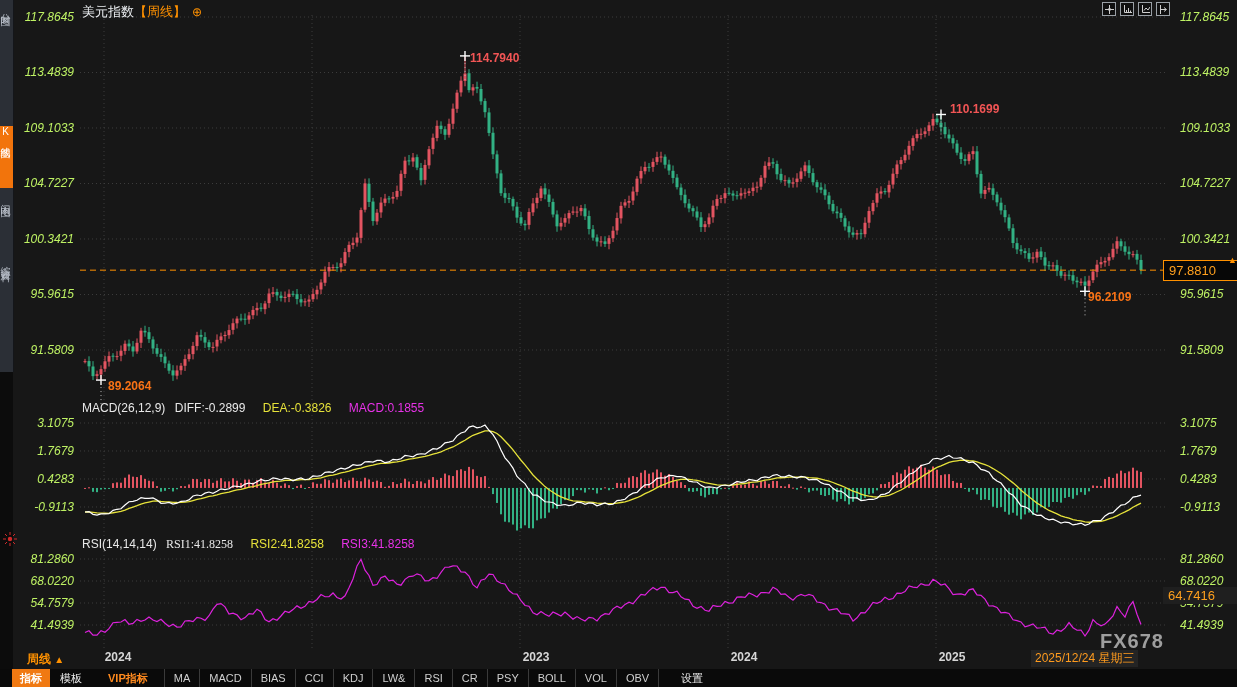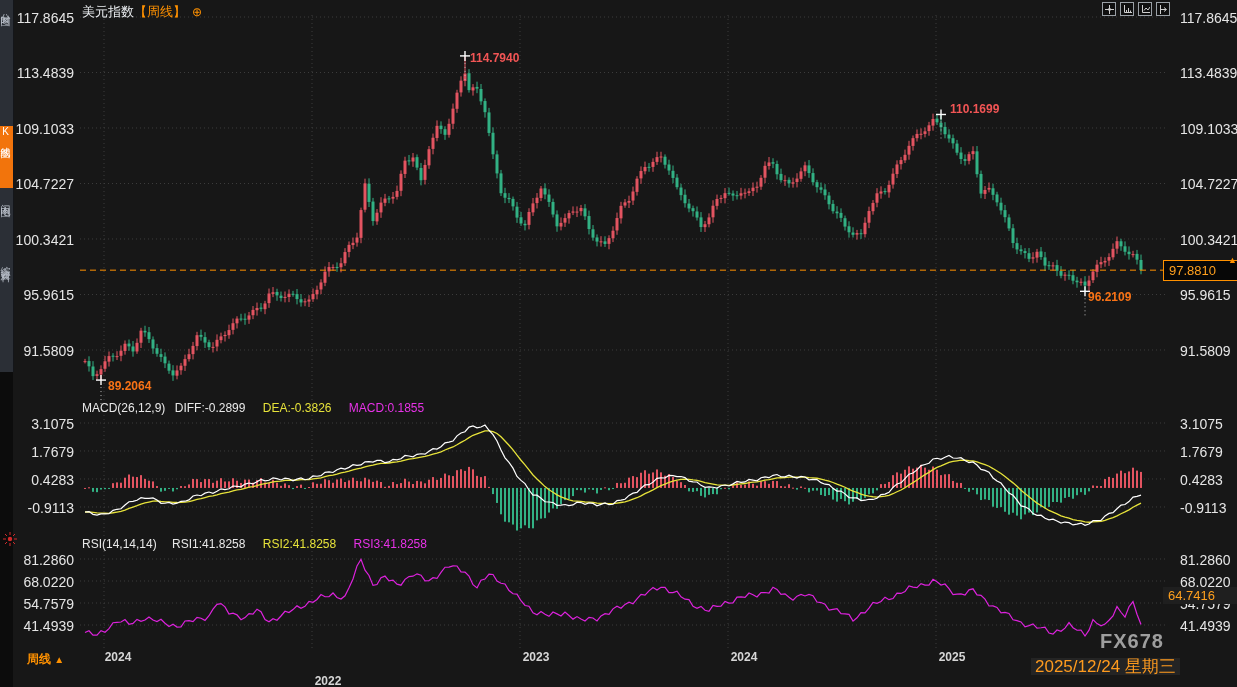--- a/index.html
+++ b/index.html
@@ -15,21 +15,21 @@
   #title-bar{position:absolute;left:82px;top:3px;font-size:13px;}
   #title-bar .t{color:#eceff2;}
   #title-bar .p{color:#ff9100;}
   #title-bar .plus{color:#ff9100;margin-left:6px;font-size:12px;}
   
   #win-controls{position:absolute;left:1102px;top:2px;display:flex;gap:4px;}
   .wc{width:12px;height:12px;border:1px solid #9aa0a6;background:#101010;display:flex;align-items:center;justify-content:center;}
   .wc svg{display:block;}
   
   .abs{position:absolute;white-space:nowrap;}
-  .tick{font-size:14px;color:#e5e5e5;}
+  .tick{font-size:12px;color:#bef264;font-style:italic;}
   .tick.left{width:60px;text-align:right;left:14px;}
   .tick.right{left:1180px;text-align:left;}
   
   .ann{font-size:12px;font-weight:bold;}
   .ann.red{color:#f25555;}
   .ann.green{color:#f97316;}
   .price-box{position:absolute;left:1163px;top:260px;width:71px;height:19px;border:1px solid #ff9100;
              background:#070707;color:#ffa01e;font-size:13px;line-height:19px;padding-left:5px;}
   .price-box .tri{position:absolute;right:3px;top:-10px;color:#ff9100;font-size:9px;}
   .rsi-box{position:absolute;left:1163px;top:587px;width:72px;height:17px;background:#1f1f1f;
@@ -37,21 +37,21 @@
   
   .ph{position:absolute;left:82px;font-size:12px;}
   .ph .w{color:#e8e8e8;text-align:center;}
   .ph .y{color:#e6e23a;margin-left:14px;}
   .ph .m{color:#e832e8;margin-left:14px;}
   
   .year{position:absolute;top:650px;font-size:12px;font-weight:bold;color:#d6d6d6;transform:translateX(-50%);}
   #period-label{position:absolute;left:27px;top:651px;color:#ff9100;font-size:12px;font-weight:bold;}
   #period-label .tri{font-size:10px;}
   #date-box{position:absolute;left:1031px;top:650px;background:#242424;color:#ff9b1e;
-            font-size:17px;height:17px;line-height:17px;padding:0 4px;margin-top:8px;}
+            font-size:12px;height:17px;line-height:17px;padding:0 4px;}
   #watermark{position:absolute;left:1100px;top:630px;font-size:20px;font-weight:bold;color:#c0c0c0;
              opacity:.8;letter-spacing:1px;}
   
   #toolbar{position:absolute;left:0;top:669px;width:1237px;height:18px;background:#0a0a0a;display:flex;align-items:center;}
   .tb{font-size:11px;color:#c8c8c8;padding:2px 8px;height:14px;line-height:14px;cursor:default;}
   .tb.active{background:#f07912;color:#fff;font-weight:bold;margin-left:12px;}
   .tb.plain{color:#efefef;margin-left:2px;}
   .tb.vip{color:#ff8a1e;font-weight:bold;margin-left:10px;}
   .tb.g{border-right:1px solid #3a3a3a;color:#cfcfcf;padding:2px 9px;}
   .tb.g.first{border-left:1px solid #3a3a3a;margin-left:8px;}
@@ -1016,21 +1016,21 @@
 
   <div class="ph" style="top:401px;">
     <span class="w">MACD(26,12,9)</span>
     <span class="w" style="margin-left:6px;">DIFF:-0.2899</span>
     <span class="y">DEA:-0.3826</span>
     <span class="m">MACD:0.1855</span>
   </div>
 
   <div class="ph" style="top:537px;">
     <span class="w">RSI(14,14,14)</span>
-    <span class="w" style="margin-left:12px;">RSI1:41.8258</span>
+    <span class="w" style="margin-left:6px;font-family:Liberation Serif, serif;">RSI1:41.8258</span>
     <span class="y">RSI2:41.8258</span>
     <span class="m">RSI3:41.8258</span>
   </div>
 
   <div class="rsi-box">
     <span>64.7416</span>
   </div>
 
   <div id="years">
       <div class="year" style="left: 118px;">2024</div>
@@ -1039,13 +1039,31 @@
       <div class="year" style="left: 744px;">2024</div>
       <div class="year" style="left: 952px;">2025</div>
     </div>
   <div id="period-label">
     <span>周线</span>
     <span class="tri">▲</span>
   </div>
   <div id="date-box">2025/12/24 星期三</div>
   <div id="watermark">FX678</div>
 
+  <div id="toolbar">
+      <div class="tb active">指标</div>
+      <div class="tb plain">模板</div>
+      <div class="tb vip">VIP指标</div>
+      <div class="tb g first">MA</div>
+      <div class="tb g">MACD</div>
+      <div class="tb g">BIAS</div>
+      <div class="tb g">CCI</div>
+      <div class="tb g">KDJ</div>
+      <div class="tb g">LW&amp;</div>
+      <div class="tb g">RSI</div>
+      <div class="tb g">CR</div>
+      <div class="tb g">PSY</div>
+      <div class="tb g">BOLL</div>
+      <div class="tb g">VOL</div>
+      <div class="tb g">OBV</div>
+      <div class="tb settings">设置</div>
+    </div>
 </div>
 
 </body></html>

